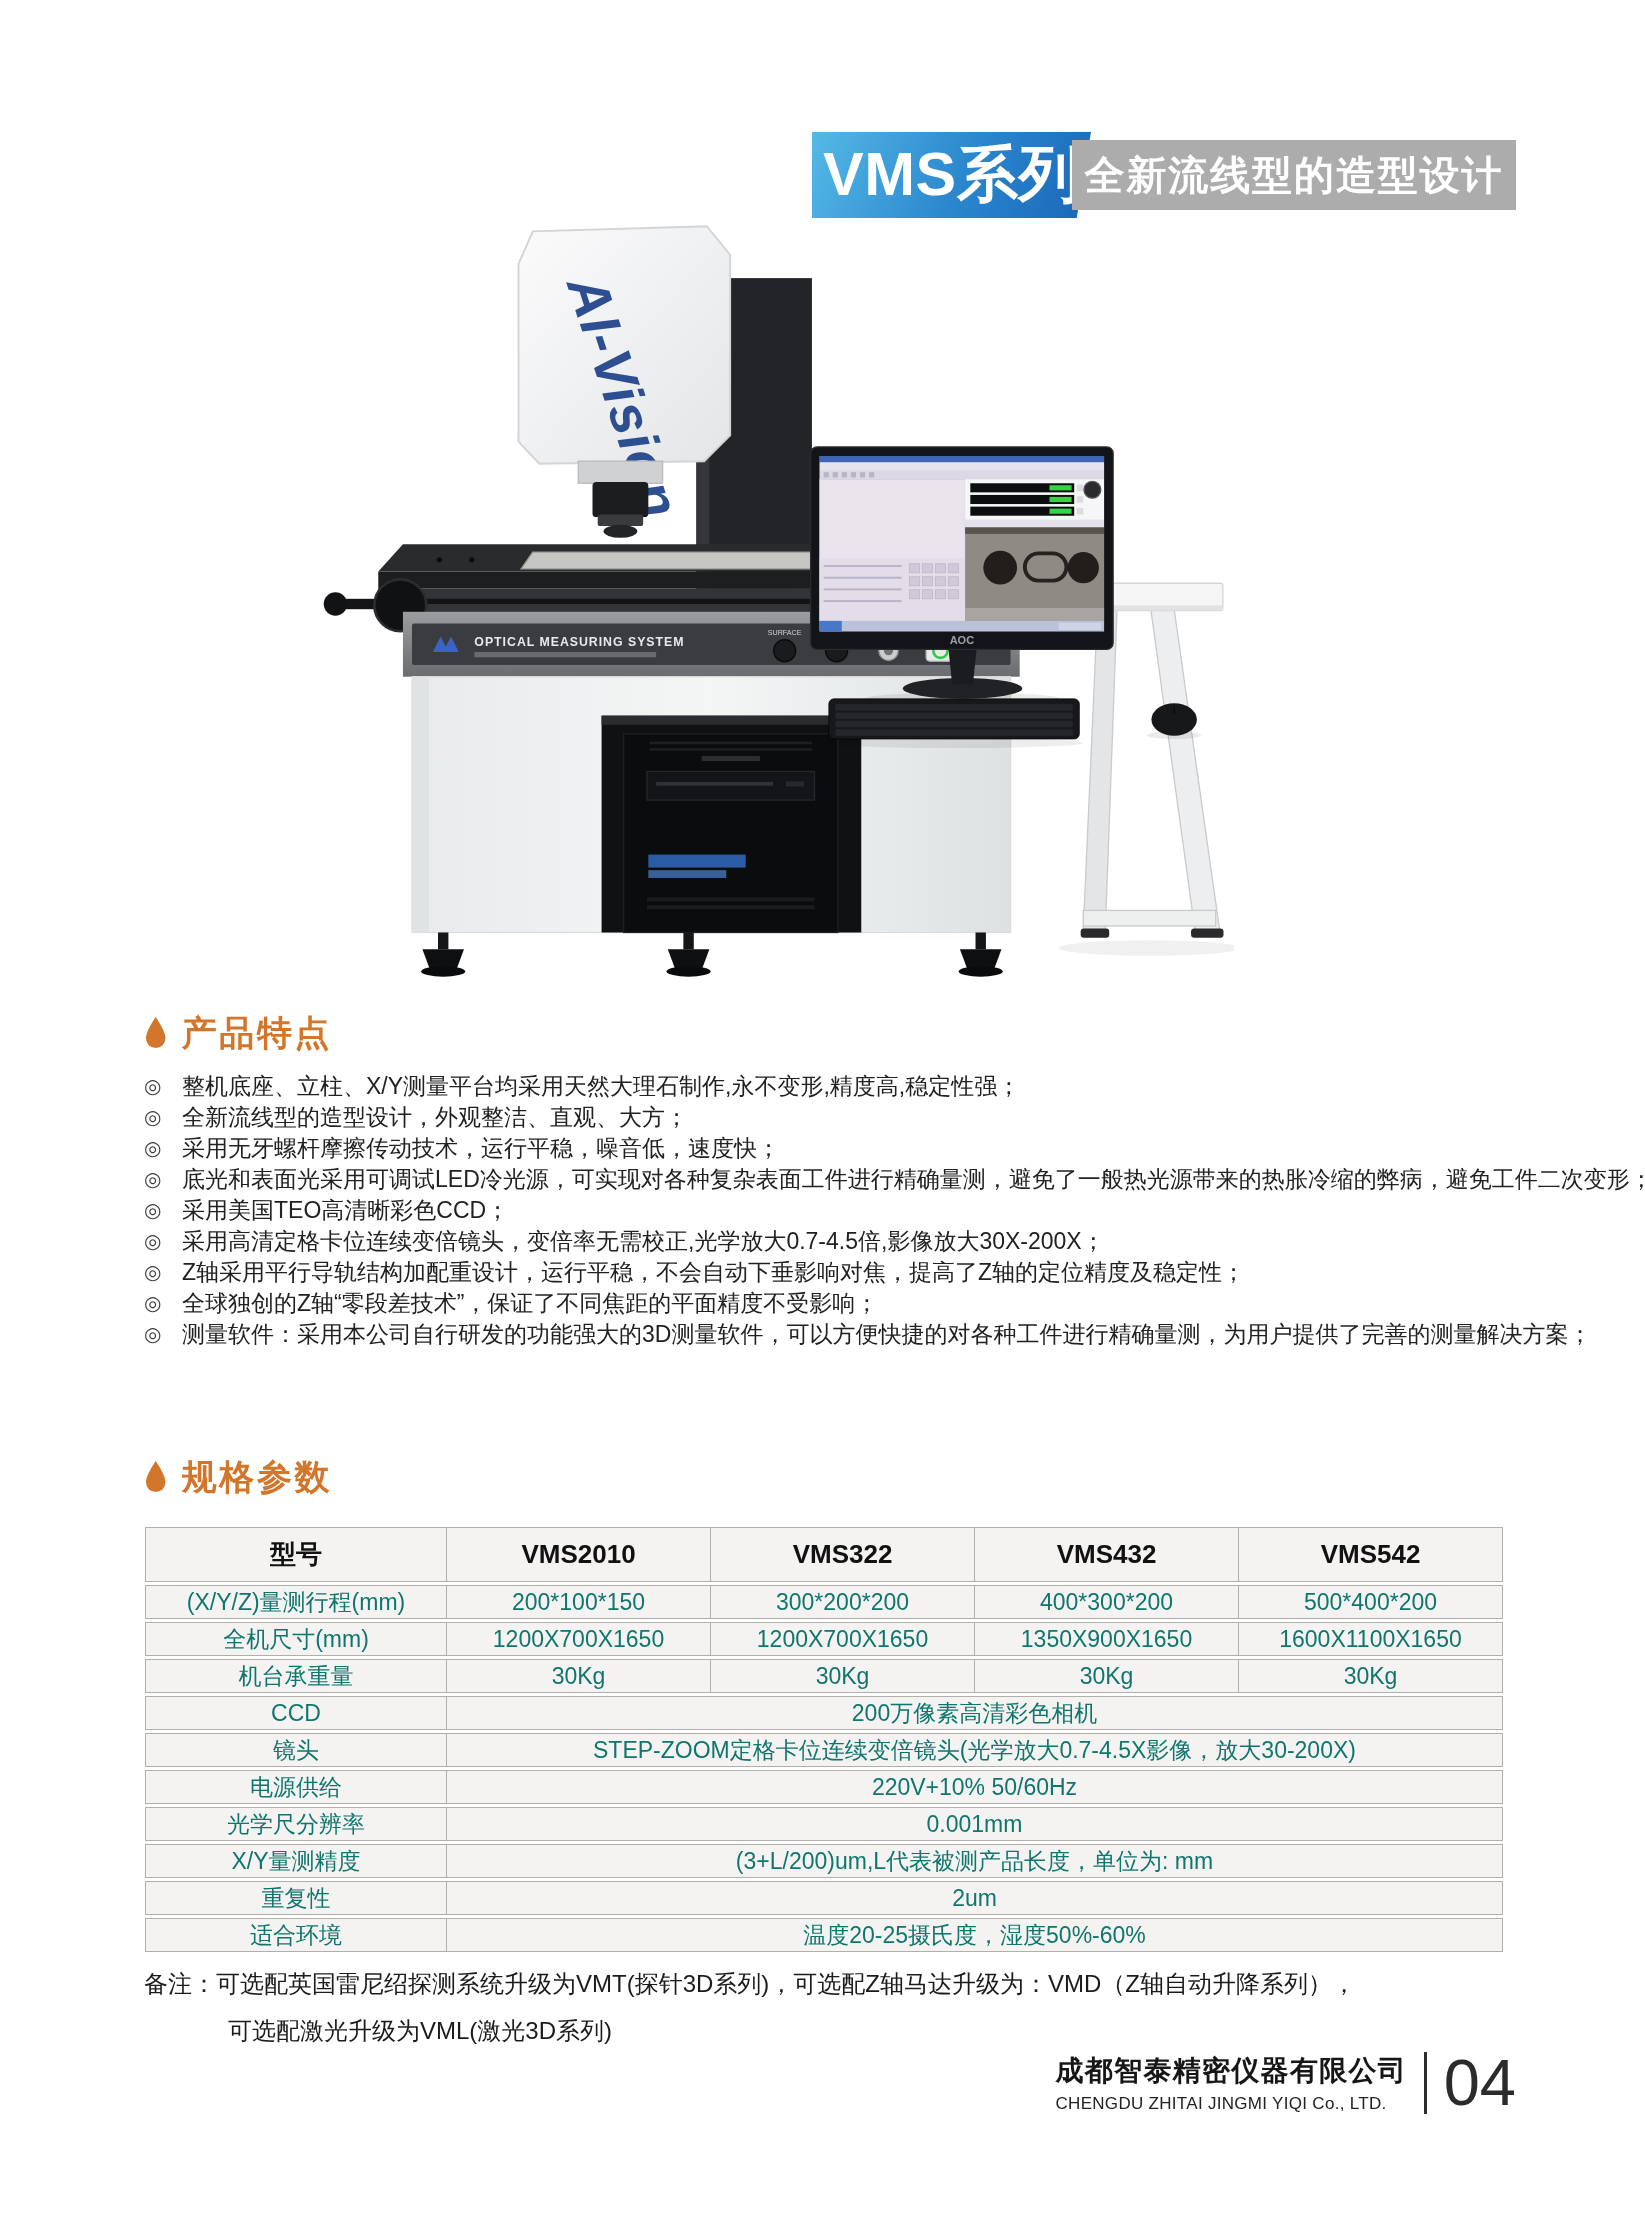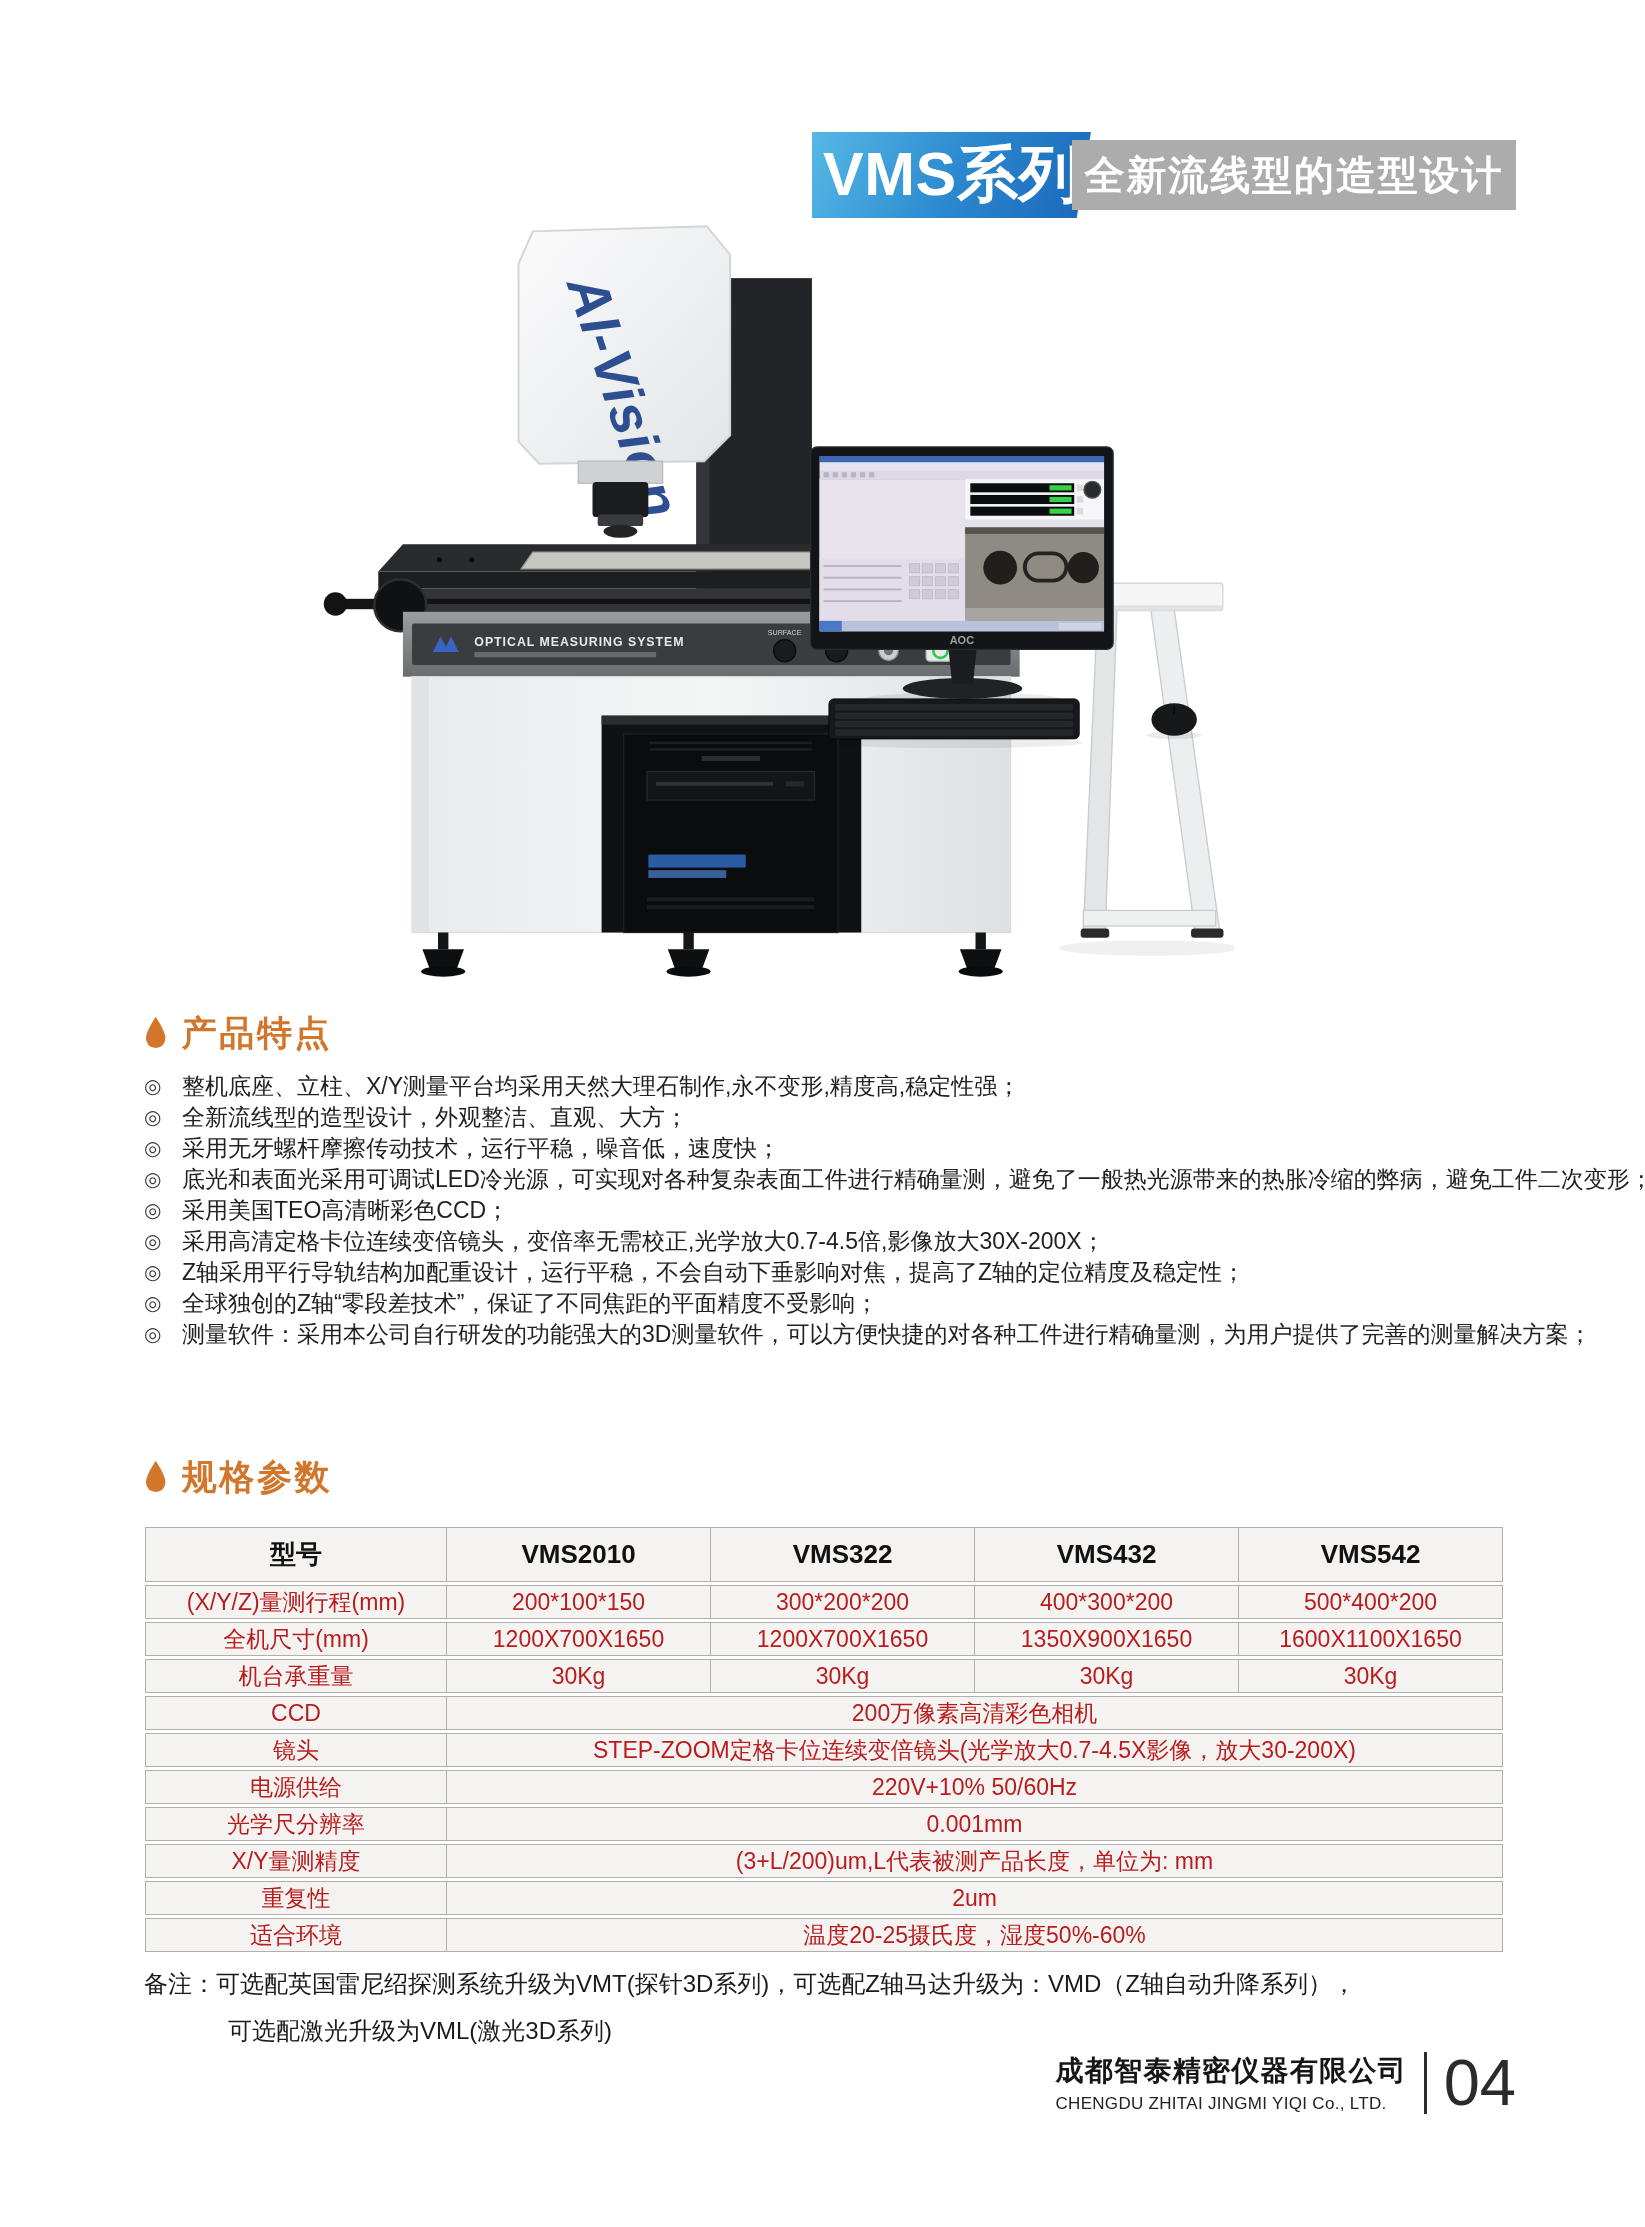--- a/index.html
+++ b/index.html
@@ -32,21 +32,21 @@
   .features-list .bullet{flex:0 0 38px;font-size:20px;color:#3c3c3c;line-height:31px;}
   .features-list .ftxt{white-space:nowrap;}
 
   
   .spec-table{position:absolute;left:145px;top:1524px;width:1358px;border-collapse:separate;
     border-spacing:0 3.9px;table-layout:fixed;}
   .spec-table th,.spec-table td{background:#f4f3f1;border-top:1.3px solid #b1afac;border-bottom:1.3px solid #b1afac;
     border-right:1.3px solid #b1afac;text-align:center;vertical-align:middle;padding:0 5.2px;overflow:hidden;}
   .spec-table th:first-child,.spec-table td:first-child{border-left:1.3px solid #b1afac;}
   .spec-table thead th{height:53px;font-size:26px;font-weight:bold;color:#111;}
-  .spec-table tbody td{height:32px;font-size:23px;font-weight:normal;color:#b91c1c;white-space:nowrap;}
+  .spec-table tbody td{height:32px;font-size:23px;font-weight:normal;color:#0f766e;white-space:nowrap;}
   .spec-table tbody td.rowlabel{font-size:23px;}
 
   
   .note{position:absolute;left:144px;top:1960px;font-size:24px;color:#1b1b1b;line-height:47px;}
   .note .line2{padding-left:84px;}
 
   
   .footer{position:absolute;right:130px;top:2052px;display:flex;align-items:center;gap:17px;}
   .company{text-align:left;}
   .company .cn{font-size:28px;font-weight:bold;color:#161616;letter-spacing:1.3px;white-space:nowrap;}

